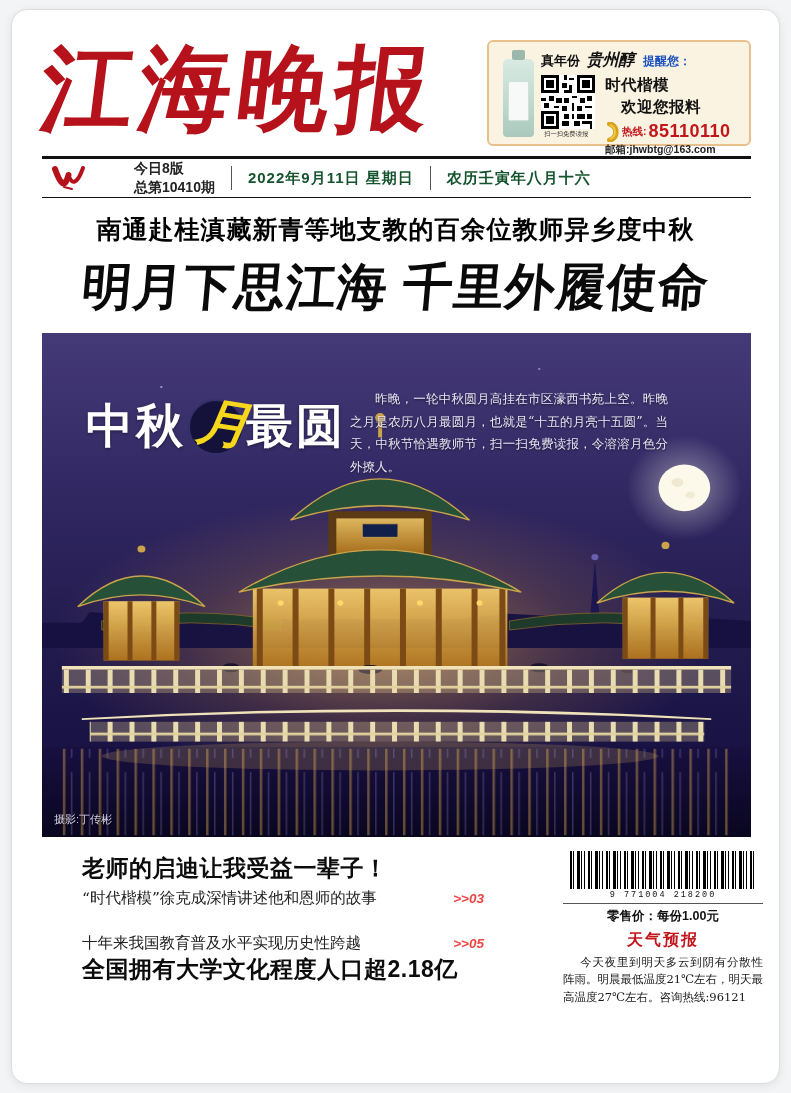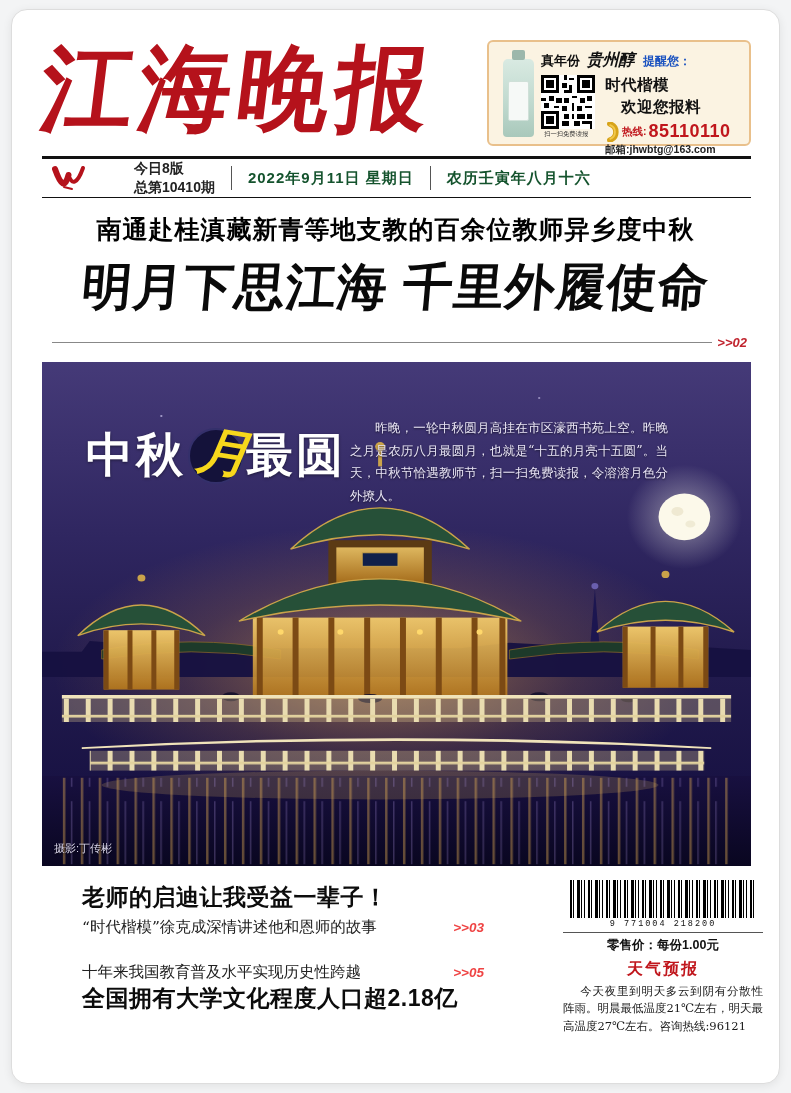--- a/index.html
+++ b/index.html
@@ -227,24 +227,20 @@
     </div>
     <div class="vdiv"></div>
     <div class="date-text">2022年9月11日 星期日</div>
     <div class="vdiv"></div>
     <div class="lunar-text">农历壬寅年八月十六</div>
   </div>
 
   <section class="headline-block">
     <div class="kicker">南通赴桂滇藏新青等地支教的百余位教师异乡度中秋</div>
     <h2 class="main-headline">明月下思江海 千里外履使命</h2>
-    <div class="ref-rule">
-      <div class="line"></div>
-      <span class="ref-badge">&gt;&gt;02</span>
-    </div>
   </section>
 
   <section class="photo">
     <svg class="scene" viewBox="0 0 713 560" preserveAspectRatio="none">
       <defs>
         <linearGradient id="sky" x1="0" y1="0" x2="0" y2="1">
           <stop offset="0" stop-color="#453a78"></stop>
             <stop offset=".35" stop-color="#2f2660"></stop>
           <stop offset=".6" stop-color="#221b4e"></stop>
             <stop offset=".85" stop-color="#181243"></stop>

